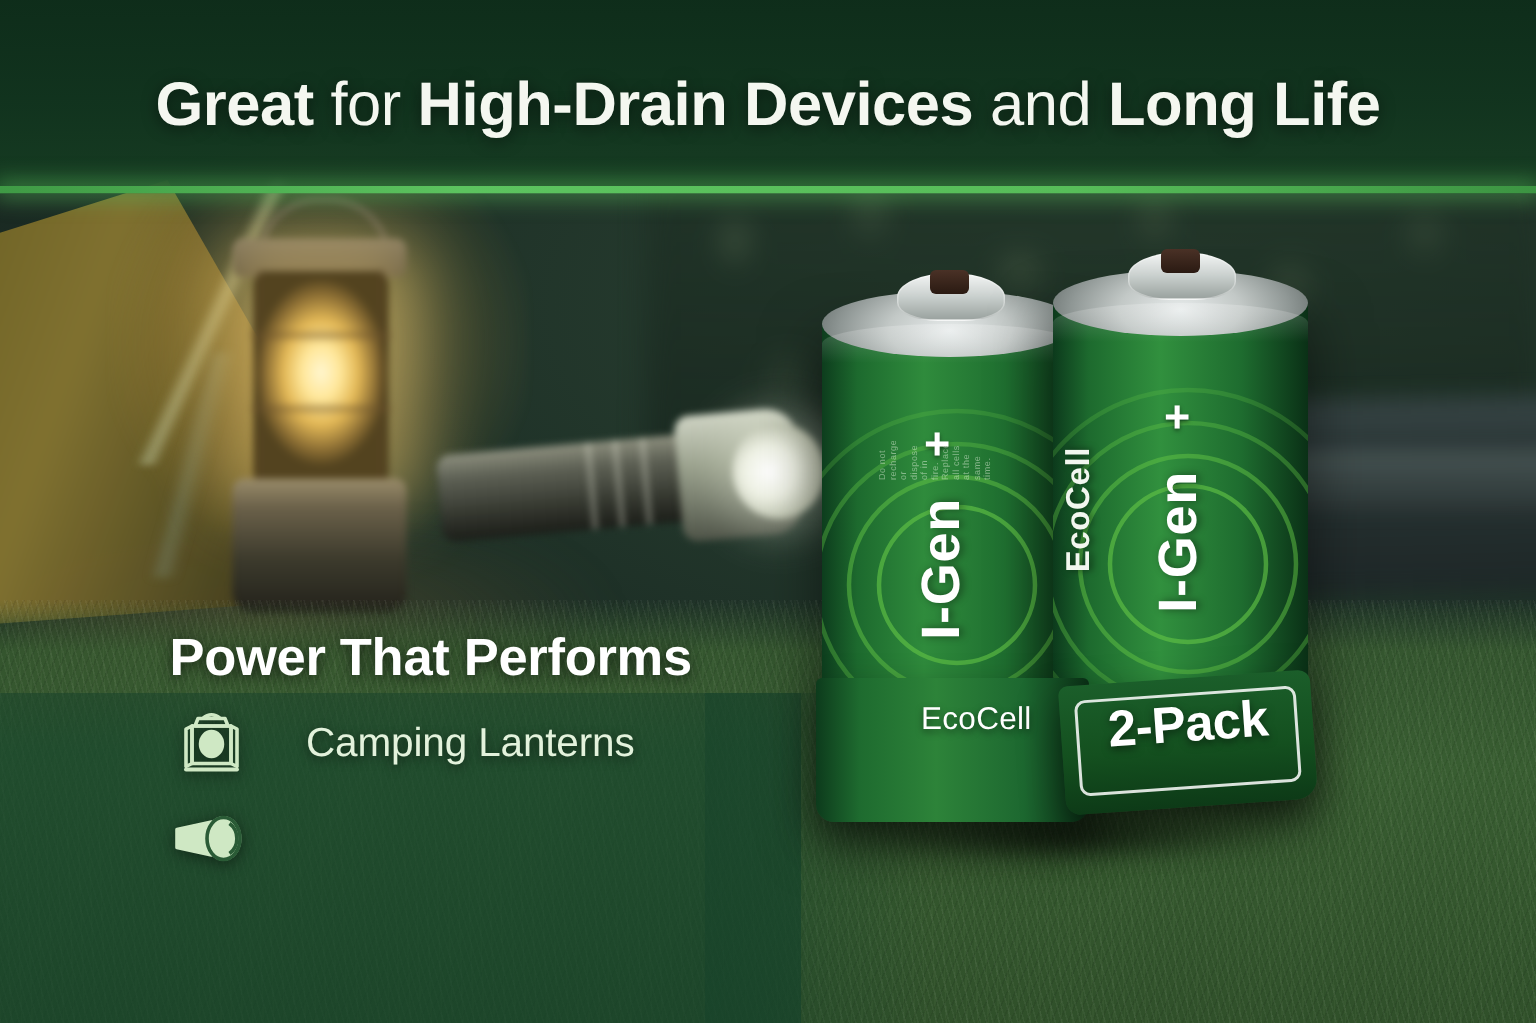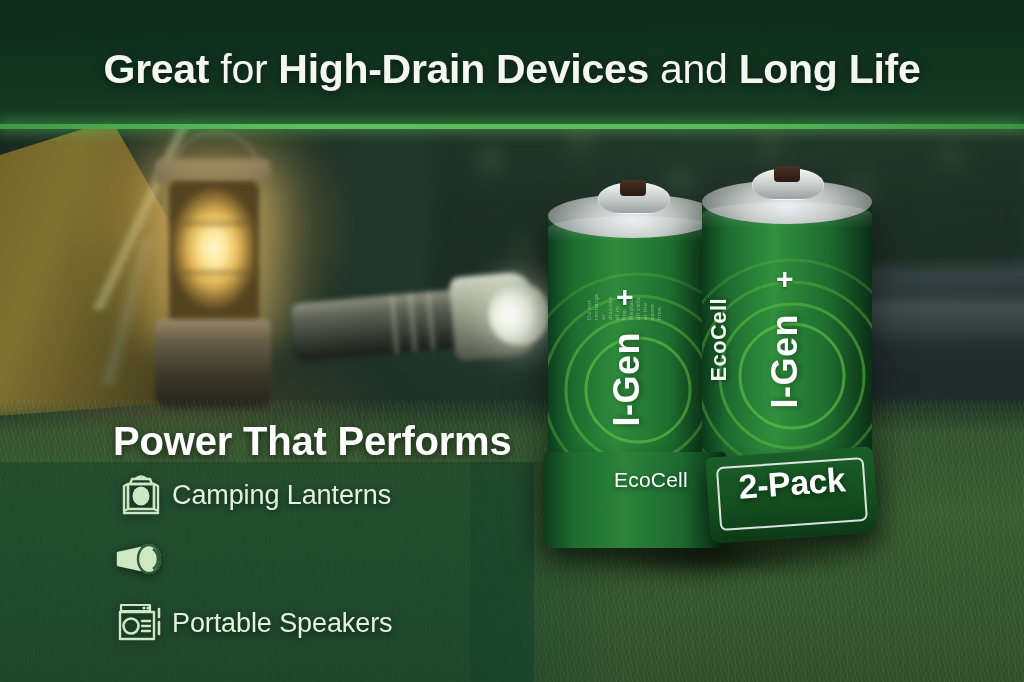--- a/index.html
+++ b/index.html
@@ -182,28 +182,28 @@
     white-space:nowrap;
     text-shadow:0 2px 10px rgba(0,0,0,.5);
   }
   .headline span{display:inline;}
   .hl-b{font-weight:700;}
   .hl-l{font-weight:400;}
 
   
   .subtitle{
     position:absolute;left:113px;top:419px;
-    color:#ffffff;font-size:40px;font-weight:700;letter-spacing:-.2px;
+    color:#ffffff;font-size:35px;font-weight:700;letter-spacing:-.2px;
     text-shadow:0 2px 9px rgba(0,0,0,.6);
     white-space:nowrap;
   }
   .features{position:absolute;left:110px;top:473px;width:420px;}
   .feature{
     display:flex;align-items:center;
-    height:44px;margin-bottom:20px;
+    height:44px;margin-bottom:20px;gap:32px;
   }
   .feature .ico{
     width:62px;height:44px;flex:0 0 62px;
     display:flex;align-items:center;justify-content:center;
     filter:drop-shadow(0 2px 5px rgba(0,0,0,.45));
   }
   .feature .lbl{
     color:#e3f2dc;font-size:27px;font-weight:400;letter-spacing:-.1px;
     text-shadow:0 2px 7px rgba(0,0,0,.55);
     white-space:nowrap;
@@ -391,37 +391,20 @@
       <span class="ico">
         <svg width="52" height="40" viewBox="0 0 52 40" fill="none">
           <path d="M3 14 L26 9 L26 31 L3 26 Z" fill="#cfe8c4" stroke="#cfe8c4" stroke-width="2.4" stroke-linejoin="round"></path>
           <ellipse cx="34" cy="20" rx="11" ry="14" fill="#cfe8c4" stroke="#cfe8c4" stroke-width="2"></ellipse>
           <ellipse cx="34" cy="20" rx="11" ry="14" fill="none" stroke="#2a5b36" stroke-width="2.4"></ellipse>
           <path d="M38 10 A11 12 0 0 1 38 30" stroke="#2a5b36" stroke-width="2.4" fill="none"></path>
         </svg>
       </span>
     </div>
 
-    <div class="feature">
-      <span class="ico">
-        <svg width="50" height="44" viewBox="0 0 50 44" fill="none">
-          <path d="M5 4 H34 V10 H5 Z" stroke="#cfe8c4" stroke-width="2.2" stroke-linejoin="round"></path>
-          <circle cx="28" cy="7" r="1.6" fill="#cfe8c4"></circle>
-          <circle cx="32" cy="7" r="1.6" fill="#cfe8c4"></circle>
-          <path d="M4 11 H38 V38 H4 Z" stroke="#cfe8c4" stroke-width="2.4" stroke-linejoin="round"></path>
-          <circle cx="15" cy="25" r="7.5" stroke="#cfe8c4" stroke-width="2.6" fill="none"></circle>
-          <path d="M26 20 H34" stroke="#cfe8c4" stroke-width="2.4" stroke-linecap="round"></path>
-          <path d="M26 25 H34" stroke="#cfe8c4" stroke-width="2.4" stroke-linecap="round"></path>
-          <path d="M26 30 H34" stroke="#cfe8c4" stroke-width="2.4" stroke-linecap="round"></path>
-          <path d="M43 8 V16" stroke="#cfe8c4" stroke-width="2.6" stroke-linecap="round"></path>
-          <path d="M43 21 V33" stroke="#cfe8c4" stroke-width="2.6" stroke-linecap="round"></path>
-        </svg>
-      </span>
-      <span class="lbl">Portable Speakers</span>
-    </div>
 
   </div>
 
   <div class="batteries">
 
     <div class="cell-shadow"></div>
 
     <div class="cell cell-left">
       <div class="cap"></div>
       <div class="cap-inner"></div>

